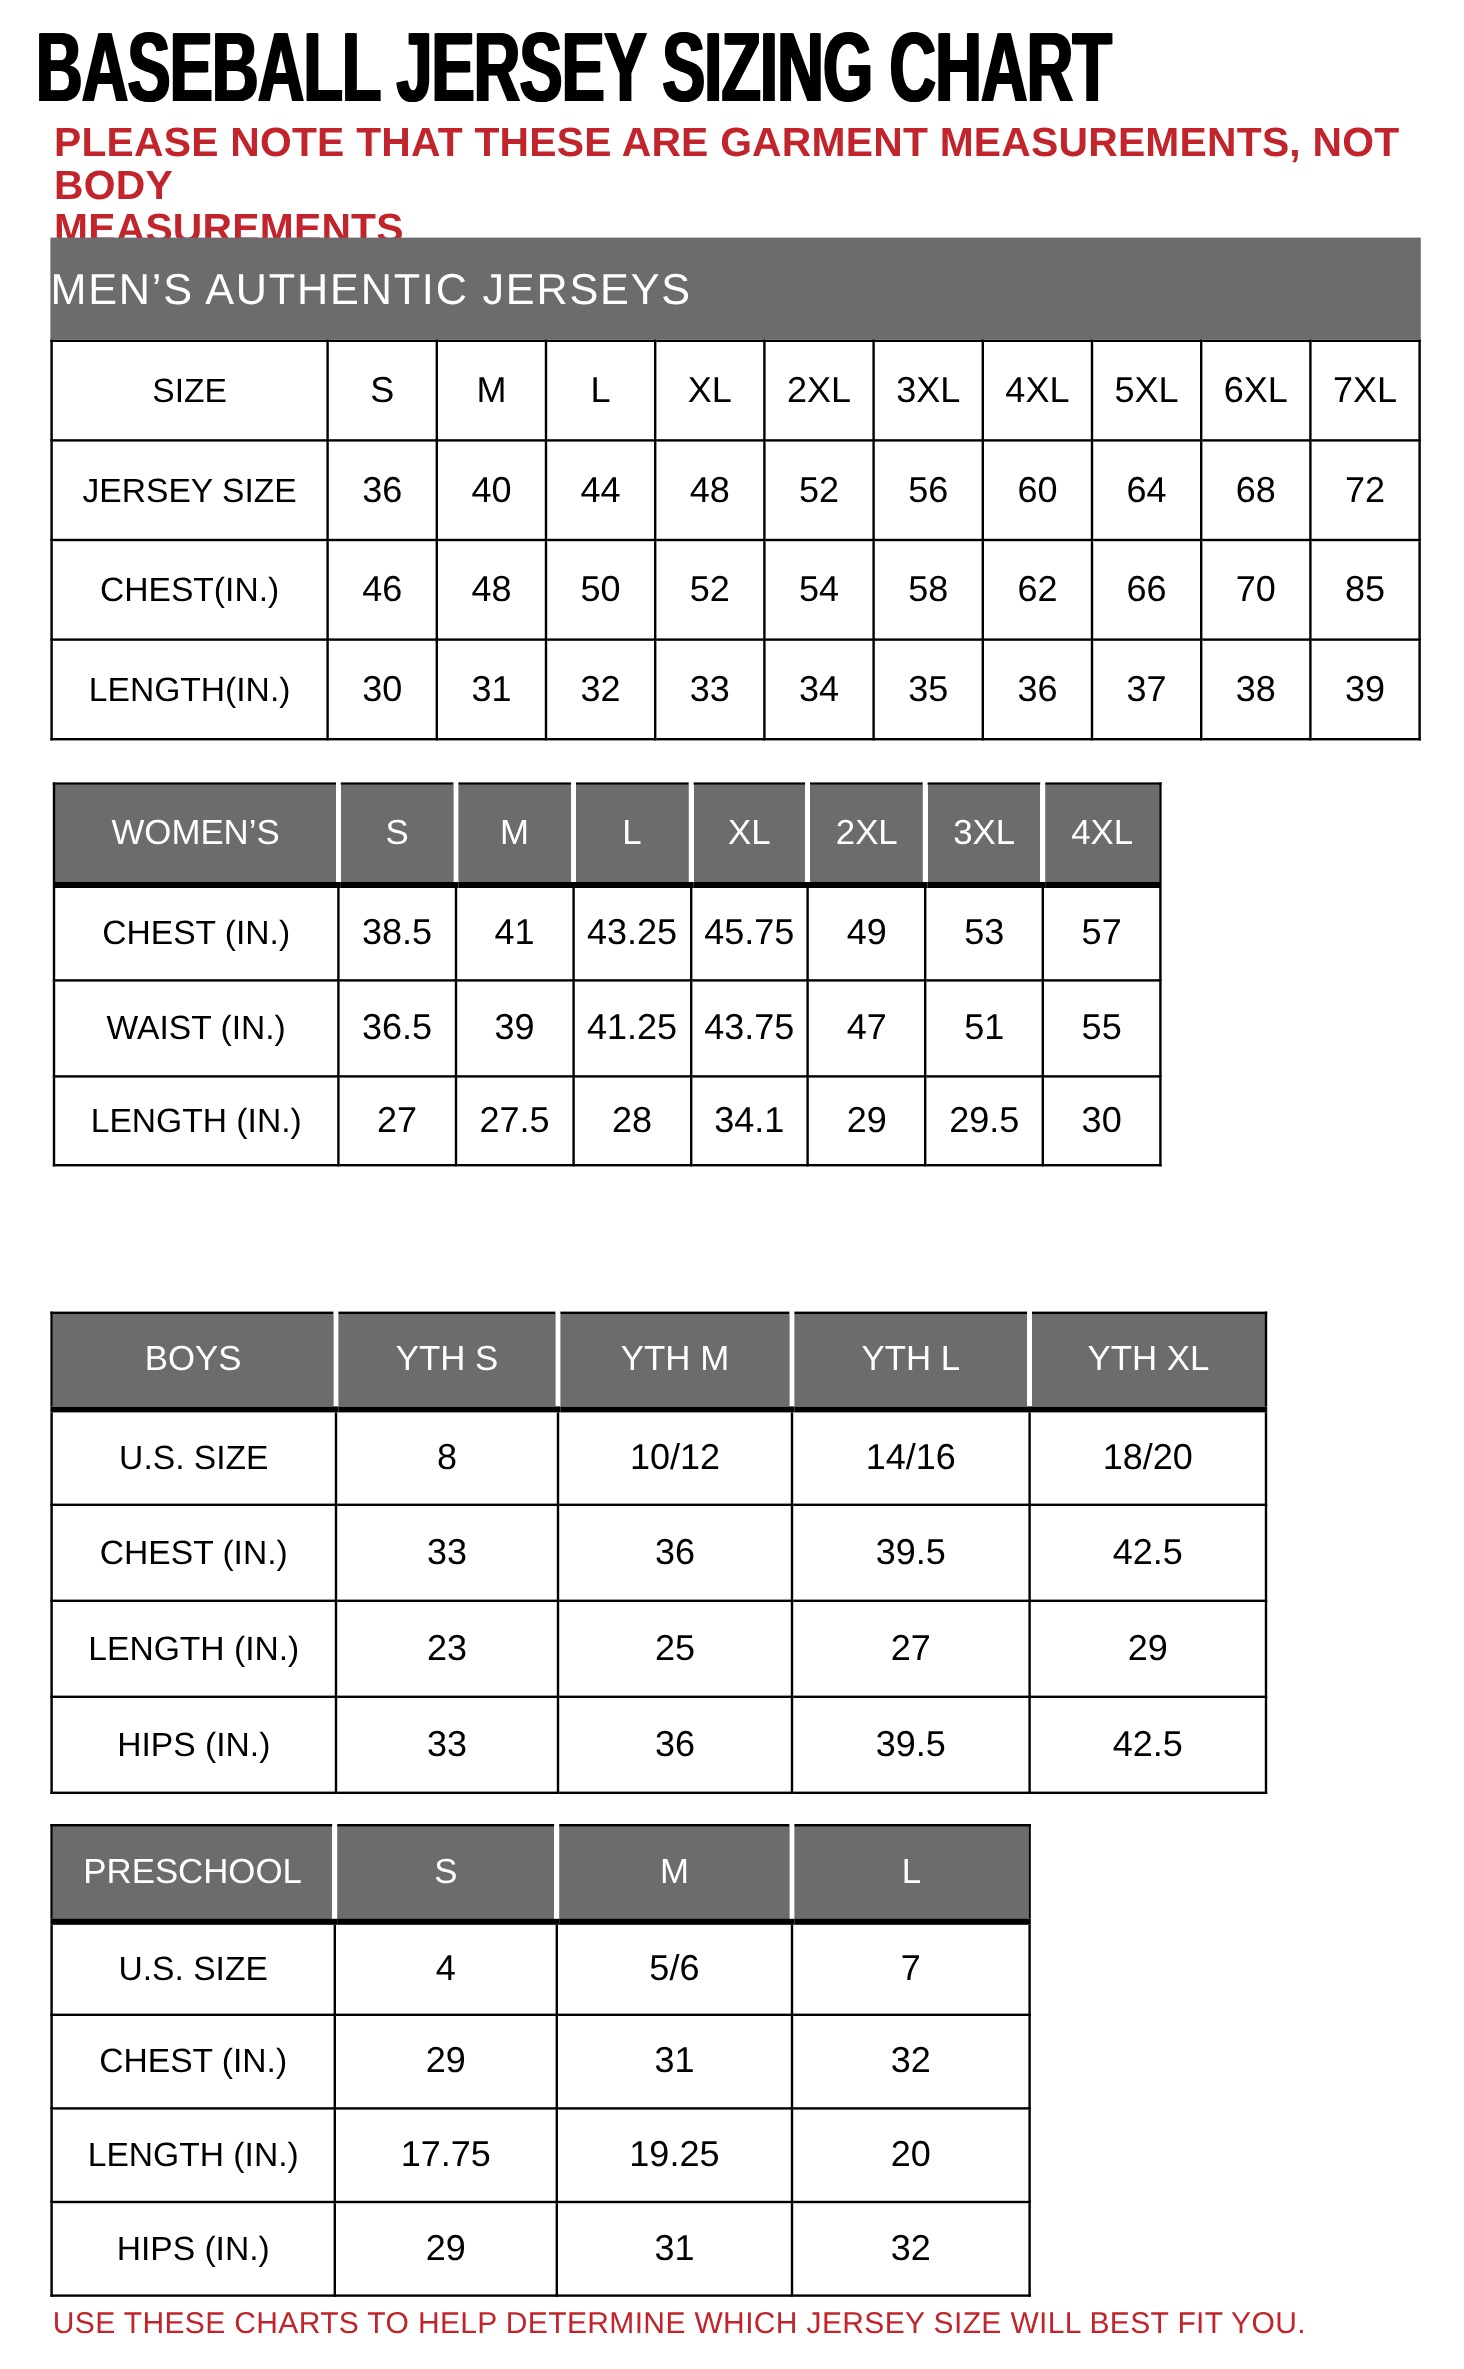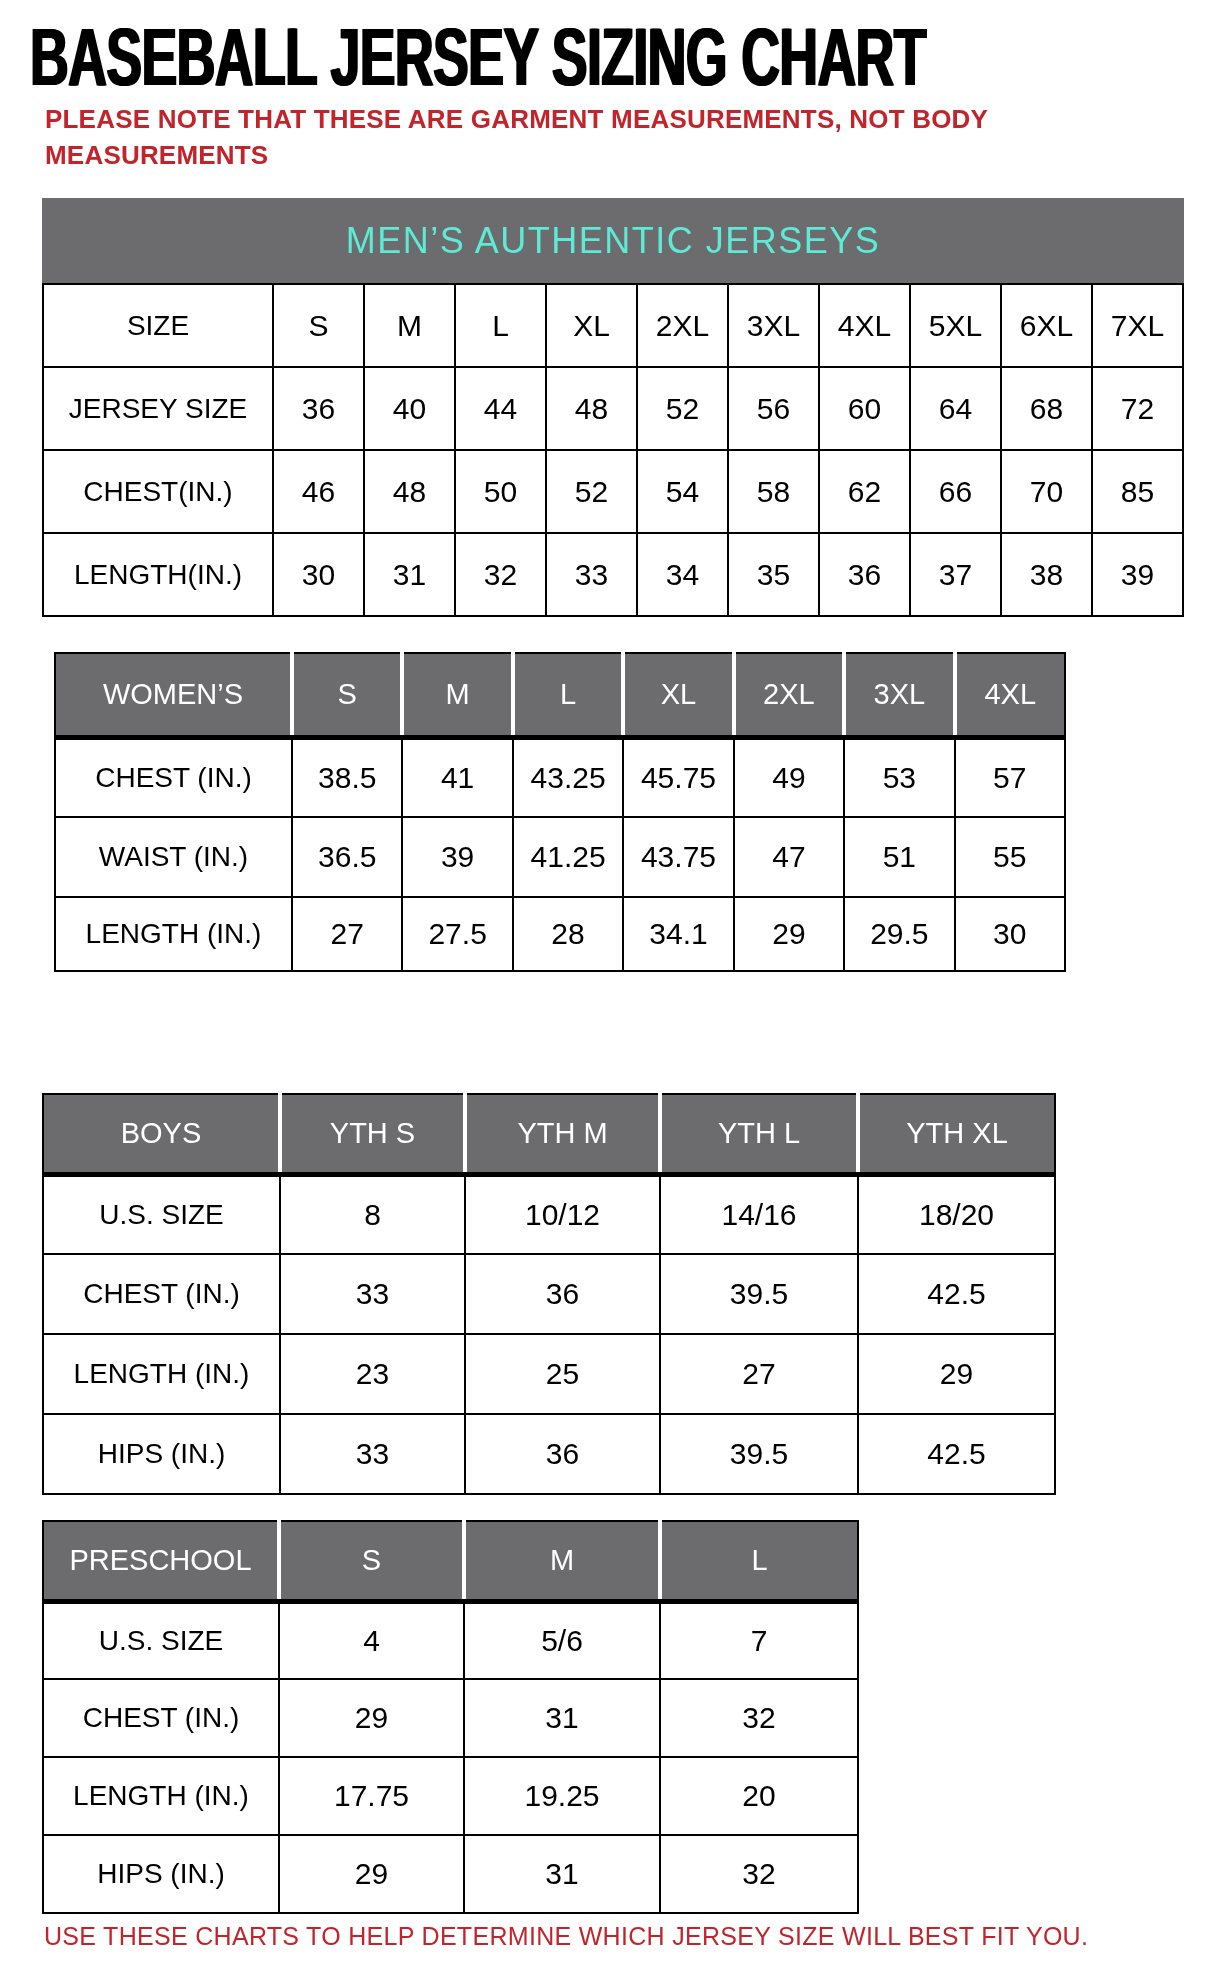--- a/index.html
+++ b/index.html
@@ -32,38 +32,37 @@
     color: #000;
     transform: scaleX(0.655);
     transform-origin: 0 0;
     text-shadow: 1.6px 0 currentColor, -1.6px 0 currentColor;
   }
   .note {
     position: absolute;
     left: 45px;
     top: 101px;
     margin: 0;
-    font-size: 26px;
+    font-size: 34px;
     line-height: 36px;
     font-weight: bold;
     letter-spacing: 0.2px;
     color: var(--note-red);
   }
   .banner {
     position: absolute;
     left: 42px;
     top: 198px;
     width: 1142px;
     height: 85px;
     background: var(--header-gray);
-    color: #5eead4;
+    color: #ffffff;
     font-size: 36px;
     letter-spacing: 1.5px;
     line-height: 85px;
-    text-align: center;
   }
   table.tbl {
     position: absolute;
     border-collapse: collapse;
     table-layout: fixed;
     background: #fff;
   }
   table.tbl td {
     border: 2px solid var(--border-black);
     text-align: center;
@@ -80,21 +79,21 @@
     font-size: 29px;
     border-top: 2px solid var(--border-black);
     border-left: 4px solid #ffffff;
     border-right: 4px solid #ffffff;
     border-bottom: 5px solid var(--border-black);
   }
   tr.ghead td:first-child { border-left: 2px solid var(--border-black); }
   tr.ghead td:last-child { border-right: 2px solid var(--border-black); }
   #men-table       { left: 42px; top: 283px; width: 1142px; }
   #men-table tr    { height: 83px; margin-top: 28px; }
-  #women-table     { left: 54px; top: 652px; width: 1012px; }
+  #women-table     { left: 44px; top: 652px; width: 924px; }
   #women-table tr  { height: 80px; }
   #women-table tr.ghead { height: 84px; }
   #women-table tr:last-child { height: 74px; }
   #boys-table      { left: 42px; top: 1093px; width: 1012px; }
   #boys-table tr   { height: 80px; }
   #preschool-table { left: 42px; top: 1520px; width: 815px; }
   #preschool-table tr { height: 78px; }
   #preschool-table tr.ghead { height: 80px; }
   .footer {
     position: absolute;

